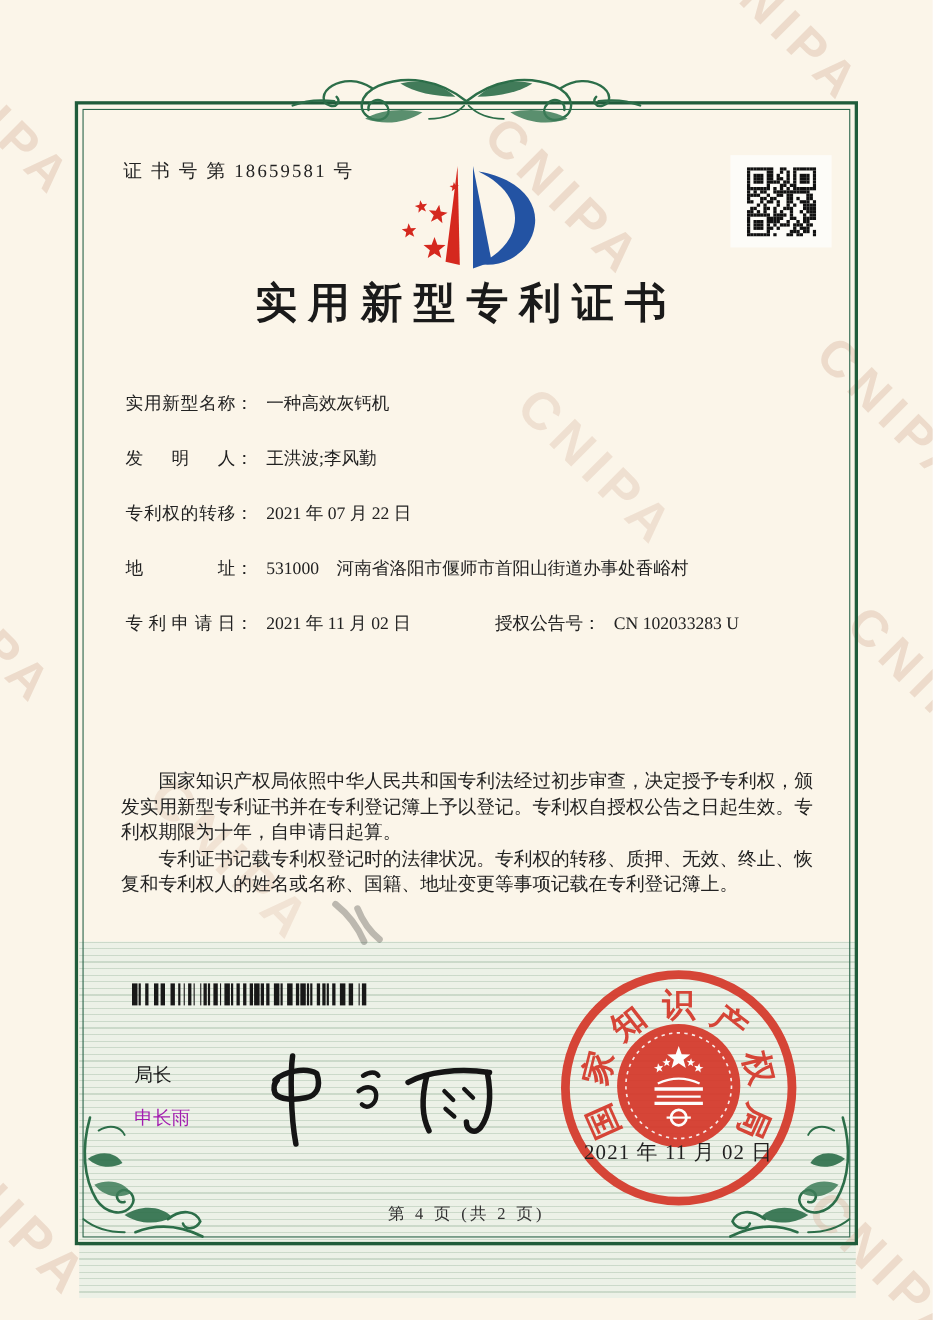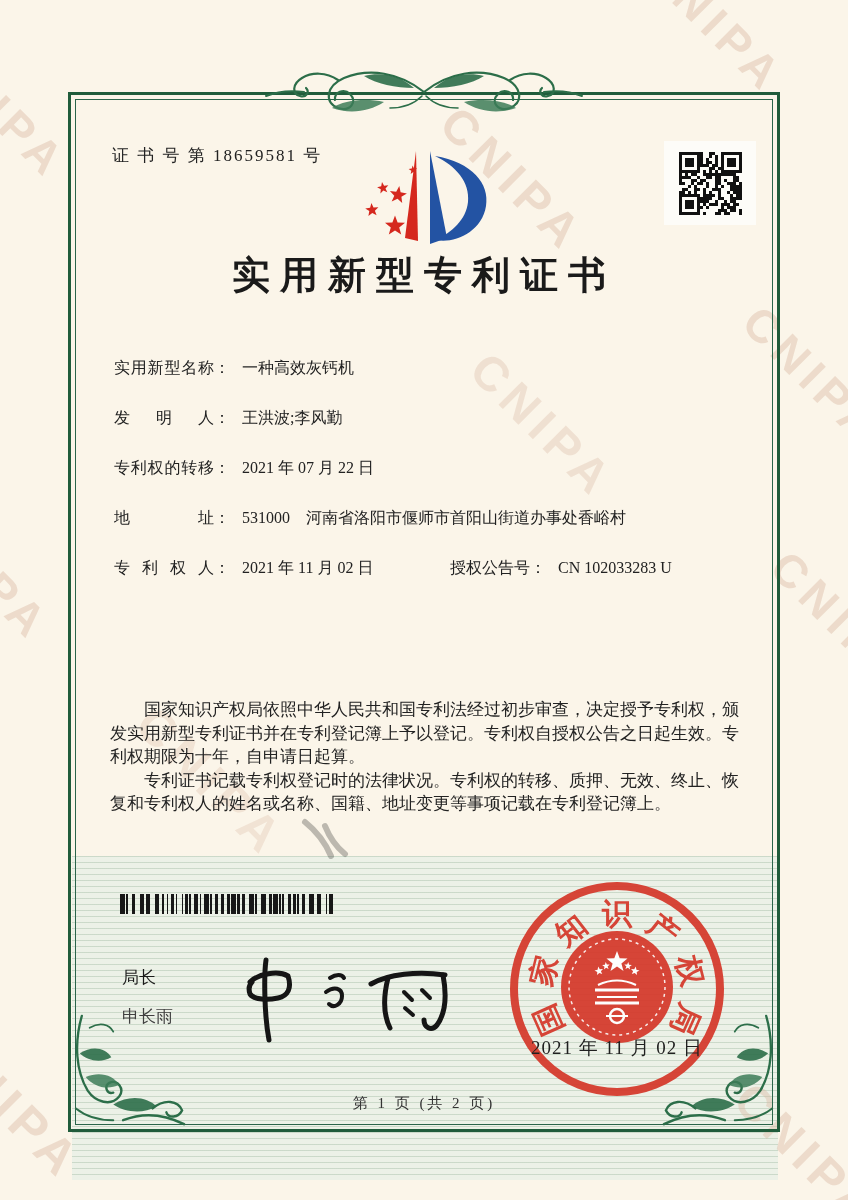--- a/index.html
+++ b/index.html
@@ -43,21 +43,21 @@
 
   .paragraphs{position:absolute;left:110px;top:698px;width:642px;font-size:17px;
     line-height:23.5px;color:#222;z-index:10;}
   .paragraphs p{margin:0;text-indent:2em;}
 
   .barcode{position:absolute;left:120px;top:894px;width:216px;height:20px;z-index:10;
     display:flex;align-items:stretch;}
   .barcode div{height:100%;}
 
   .signer-title{position:absolute;left:122px;top:966px;font-size:17px;color:#1a1a1a;z-index:10;}
-  .signer-name{position:absolute;left:122px;top:1005px;font-size:17px;color:#404040;z-index:10;}
+  .signer-name{position:absolute;left:122px;top:1005px;font-size:17px;color:#a21caf;z-index:10;}
   .signature{position:absolute;left:238px;top:952px;z-index:11;}
 
   .seal{position:absolute;left:502px;top:876px;z-index:12;opacity:0.93;}
 
   .page-indicator{position:absolute;left:0;top:1094px;width:848px;text-align:center;
     font-size:15px;color:#333;letter-spacing:3px;z-index:10;}
 
   .note-box{position:absolute;left:328px;top:1136px;width:170px;height:30px;background:#fdfaf2;
     z-index:10;text-align:center;line-height:30px;font-size:14px;color:#222;letter-spacing:2px;
     box-shadow:0 0 2px rgba(0,0,0,0.06);}
@@ -412,21 +412,21 @@
     <div class="field-row">
       <span class="field-label">发明人</span><span class="field-colon">：</span><span class="field-value">王洪波;李风勤</span>
     </div>
     <div class="field-row">
       <span class="field-label">专利权的转移</span><span class="field-colon">：</span><span class="field-value">2021 年 07 月 22 日</span>
     </div>
     <div class="field-row">
       <span class="field-label">地址</span><span class="field-colon">：</span><span class="field-value">531000　河南省洛阳市偃师市首阳山街道办事处香峪村</span>
     </div>
     <div class="field-row" style="position:relative;">
-      <span class="field-label">专利权人</span><span class="field-colon">：</span><span class="field-value">2021 年 11 月 02 日</span>
+      <span class="field-label">专利申请日</span><span class="field-colon">：</span><span class="field-value">2021 年 11 月 02 日</span>
       <span class="grant-no">
         <span>授权公告号</span><span>：</span><span class="field-value">CN 102033283 U</span>
       </span>
     </div>
   </div>
 
   <div class="paragraphs">
     <p>国家知识产权局依照中华人民共和国专利法经过初步审查，决定授予专利权，颁发实用新型专利证书并在专利登记簿上予以登记。专利权自授权公告之日起生效。专利权期限为十年，自申请日起算。</p>
     <p>专利证书记载专利权登记时的法律状况。专利权的转移、质押、无效、终止、恢复和专利权人的姓名或名称、国籍、地址变更等事项记载在专利登记簿上。</p>
   </div>
@@ -556,15 +556,15 @@
       <path d="M96,109 q19,-9 38,0" stroke="#fff" stroke-width="2" fill="none"></path>
       <path d="M93,114 h44" stroke="#fff" stroke-width="3"></path>
       <path d="M95,121 h40" stroke="#fff" stroke-width="2"></path>
       <path d="M93,127 h44" stroke="#fff" stroke-width="3"></path>
       <circle cx="115" cy="140" r="7" fill="none" stroke="#fff" stroke-width="2.5"></circle>
       <path d="M104,140 h22" stroke="#fff" stroke-width="2"></path>
     </g>
     <text x="115" y="178" text-anchor="middle" font-size="19" fill="#111" letter-spacing="1">2021 年 11 月 02 日</text>
   </svg>
 
-  <div class="page-indicator">第 1 页 (共 2 页)</div>
+  <div class="page-indicator">第 4 页 (共 2 页)</div>
 
 </div>
 
 </body></html>

